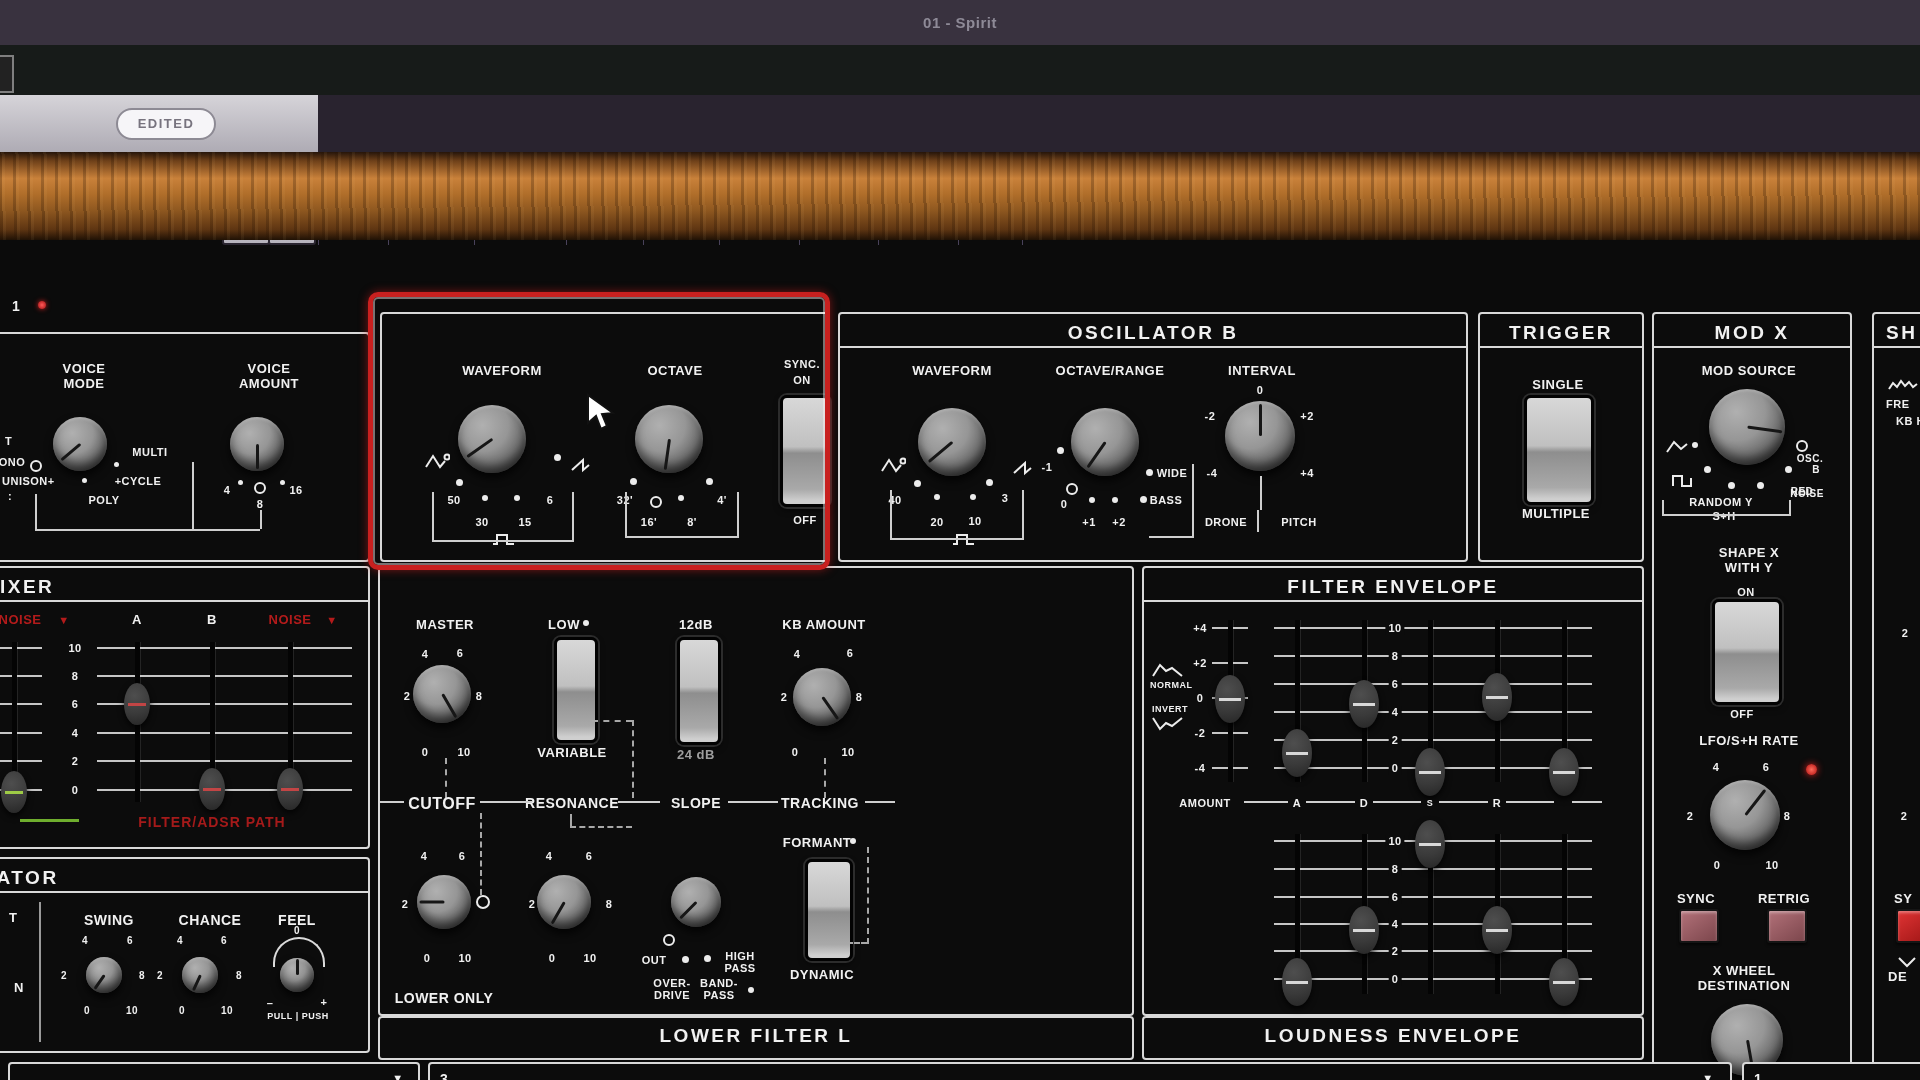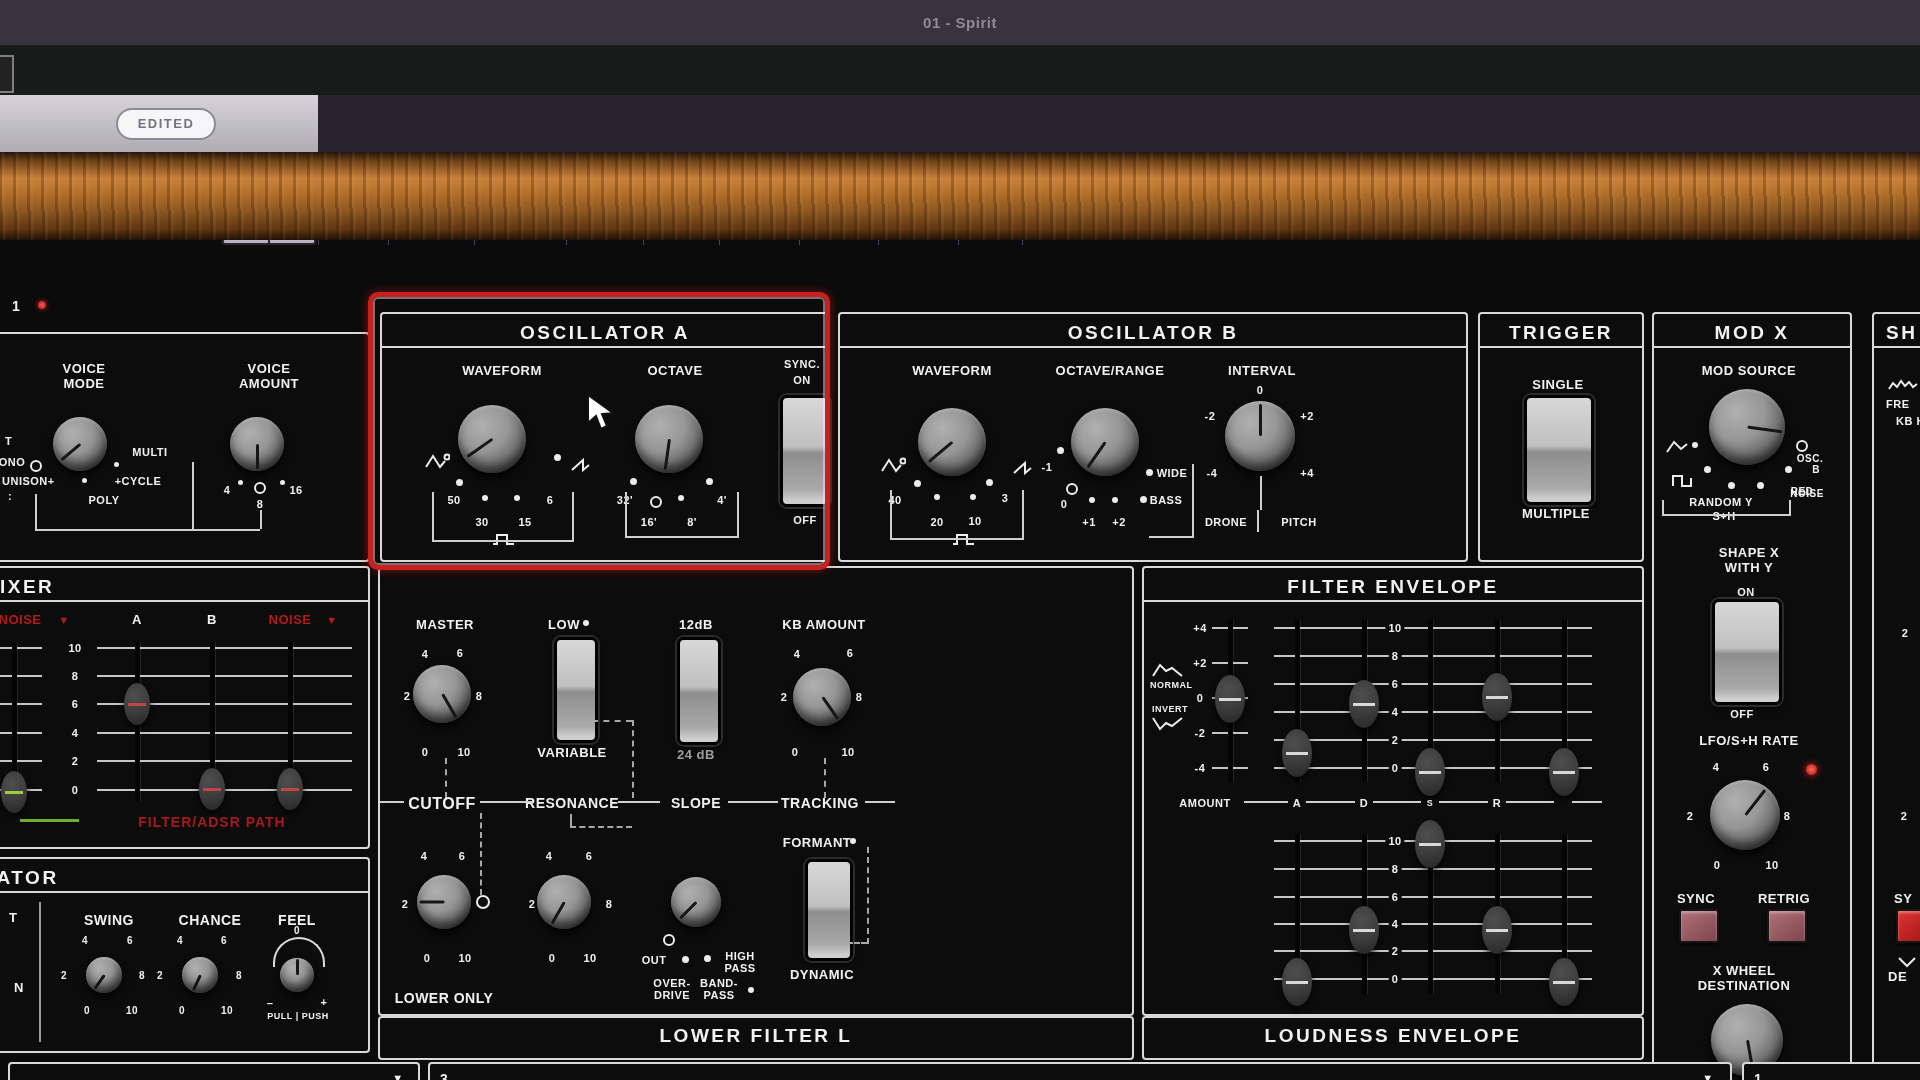--- a/index.html
+++ b/index.html
@@ -154,23 +154,20 @@
     <div class="odot" style="left:586px;top:148px;"></div>
     <div class="dot" style="left:612px;top:146px;width:5px;height:5px;"></div>
     <span class="t s11" style="left:628px;top:150px;">16</span>
     <span class="t s11" style="left:592px;top:164px;">8</span>
     <div class="bl" style="left:592px;top:176px;width:0;height:19px;border-left-width:2px;"></div>
   </div>
   <span class="t la" style="left:12px;top:298px;font-size:14px;">1</span>
   <div class="ledsm" style="left:38px;top:301px;"></div>
 
   <div class="panel" style="left:380px;top:312px;width:446px;height:246px;">
-    <div class="ph">
-        <span class="t hd">OSCILLATOR A</span>
-      </div>
     <span class="t" style="left:120px;top:50px;">WAVEFORM</span>
     <div class="knob" style="left:76px;top:91px;width:68px;height:68px;">
         <i style="transform:rotate(55deg)"></i>
       </div>
     <svg class="wicon" style="left:42px;top:138px;" width="26" height="18">
         <polyline points="2,15 9,4 16,15 21,9" stroke="#ececec" stroke-width="2" fill="none"></polyline>
         <circle cx="23" cy="5" r="2.5" fill="none" stroke="#ececec" stroke-width="2"></circle>
       </svg>
     <div class="dot" style="left:74px;top:165px;"></div>
     <span class="t s11" style="left:72px;top:180px;">50</span>

